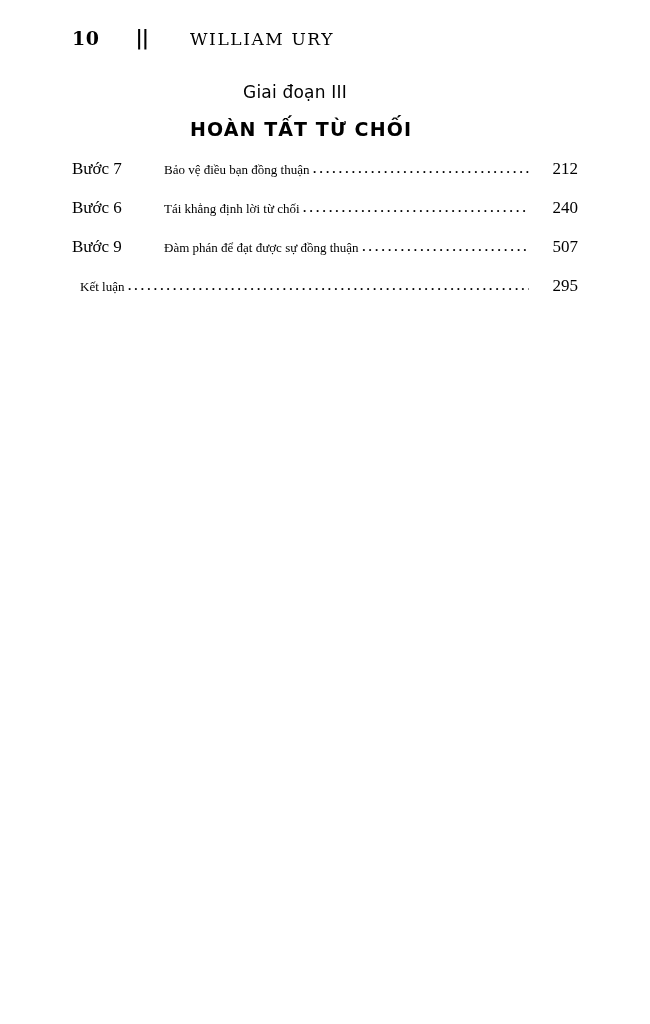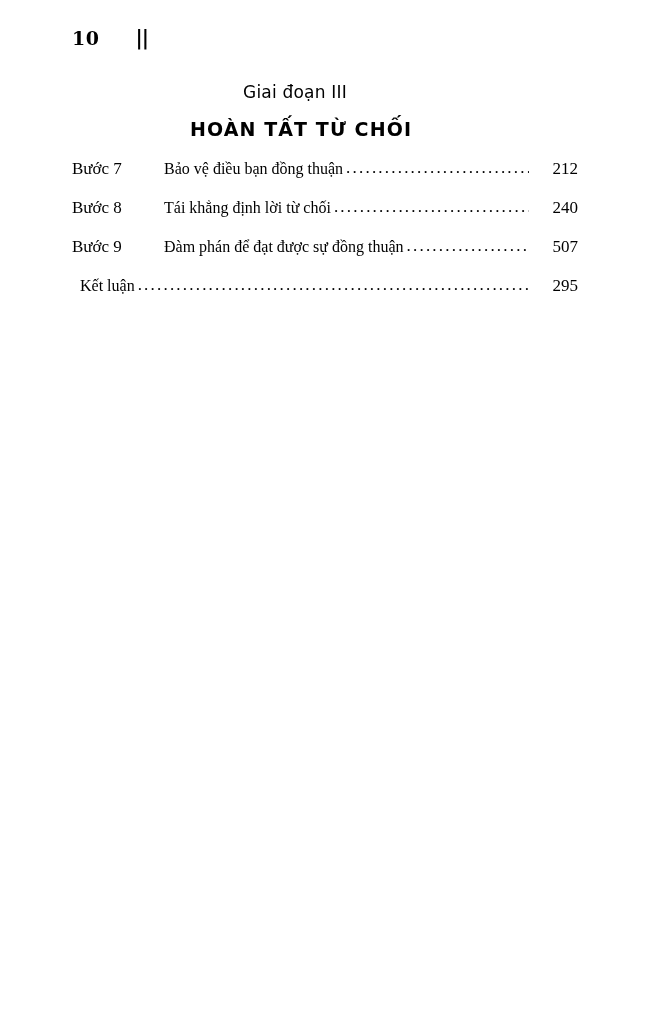--- a/index.html
+++ b/index.html
@@ -94,21 +94,21 @@
   .toc-row.no-label .toc-title {
     margin-left: 8px;
   }
   .toc-label {
     width: 92px;
     flex: 0 0 92px;
     font-size: 17px;
   }
   .toc-title {
     flex: 0 0 auto;
-    font-size: 16px;
+    font-size: 13px;
   }
   .toc-dots {
     flex: 1 1 auto;
     overflow: hidden;
     white-space: nowrap;
     margin: 0 2px 0 3px;
     font-size: 17px;
     letter-spacing: 2.2px;
     color: #000;
     position: relative;
@@ -123,36 +123,37 @@
   }
 </style>
 </head>
 <body>
 
 <div class="page">
 
   <div class="running-head">
     <span class="folio">10</span>
     <span class="rule-marks">||</span>
+    <span class="author-name">WILLIAM URY</span>
   </div>
 
   <div class="stage-label">Giai đoạn III</div>
   <div class="stage-title">HOÀN TẤT TỪ CHỐI</div>
 
   <div class="toc">
 
     <div class="toc-row">
       <span class="toc-label">Bước 7</span>
       <span class="toc-title">Bảo vệ điều bạn đồng thuận</span>
       <span class="toc-dots">..............................................................................................................</span>
       <span class="toc-page">212</span>
     </div>
 
     <div class="toc-row">
-      <span class="toc-label">Bước 8</span>
+      <span class="toc-label">Bước 6</span>
       <span class="toc-title">Tái khẳng định lời từ chối</span>
       <span class="toc-dots">..............................................................................................................</span>
       <span class="toc-page">240</span>
     </div>
 
     <div class="toc-row">
       <span class="toc-label">Bước 9</span>
       <span class="toc-title">Đàm phán để đạt được sự đồng thuận</span>
       <span class="toc-dots">..............................................................................................................</span>
       <span class="toc-page">507</span>

